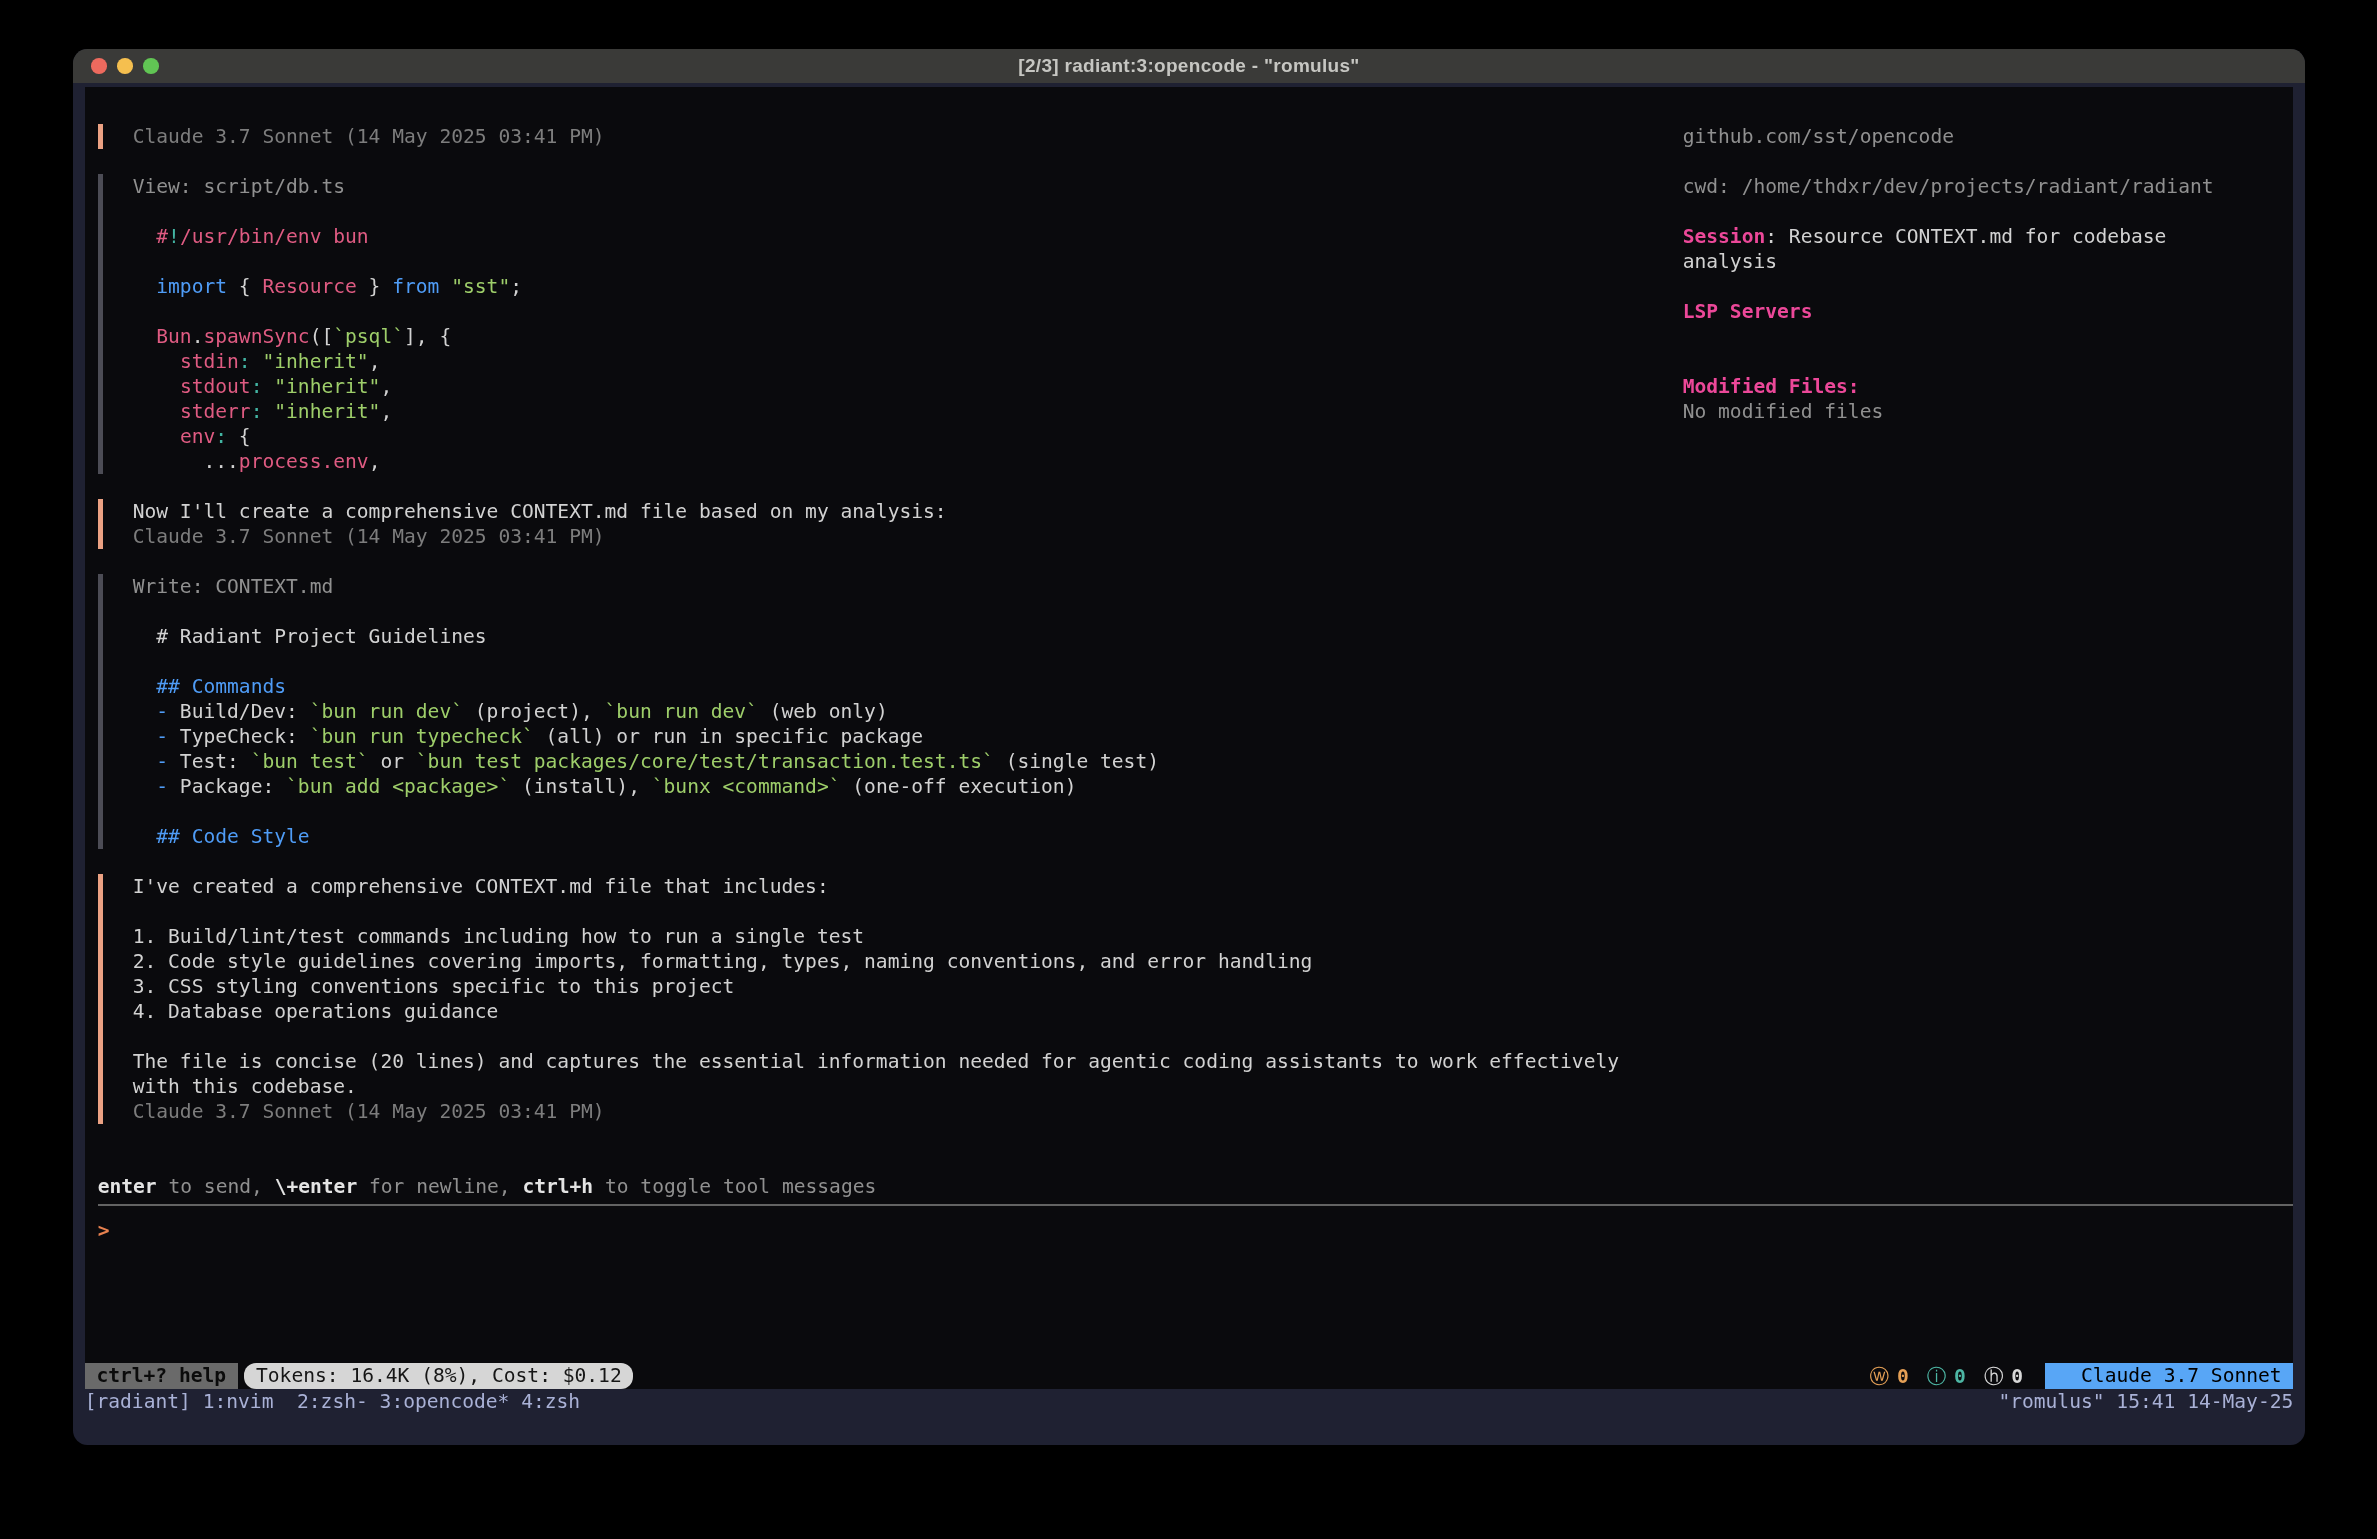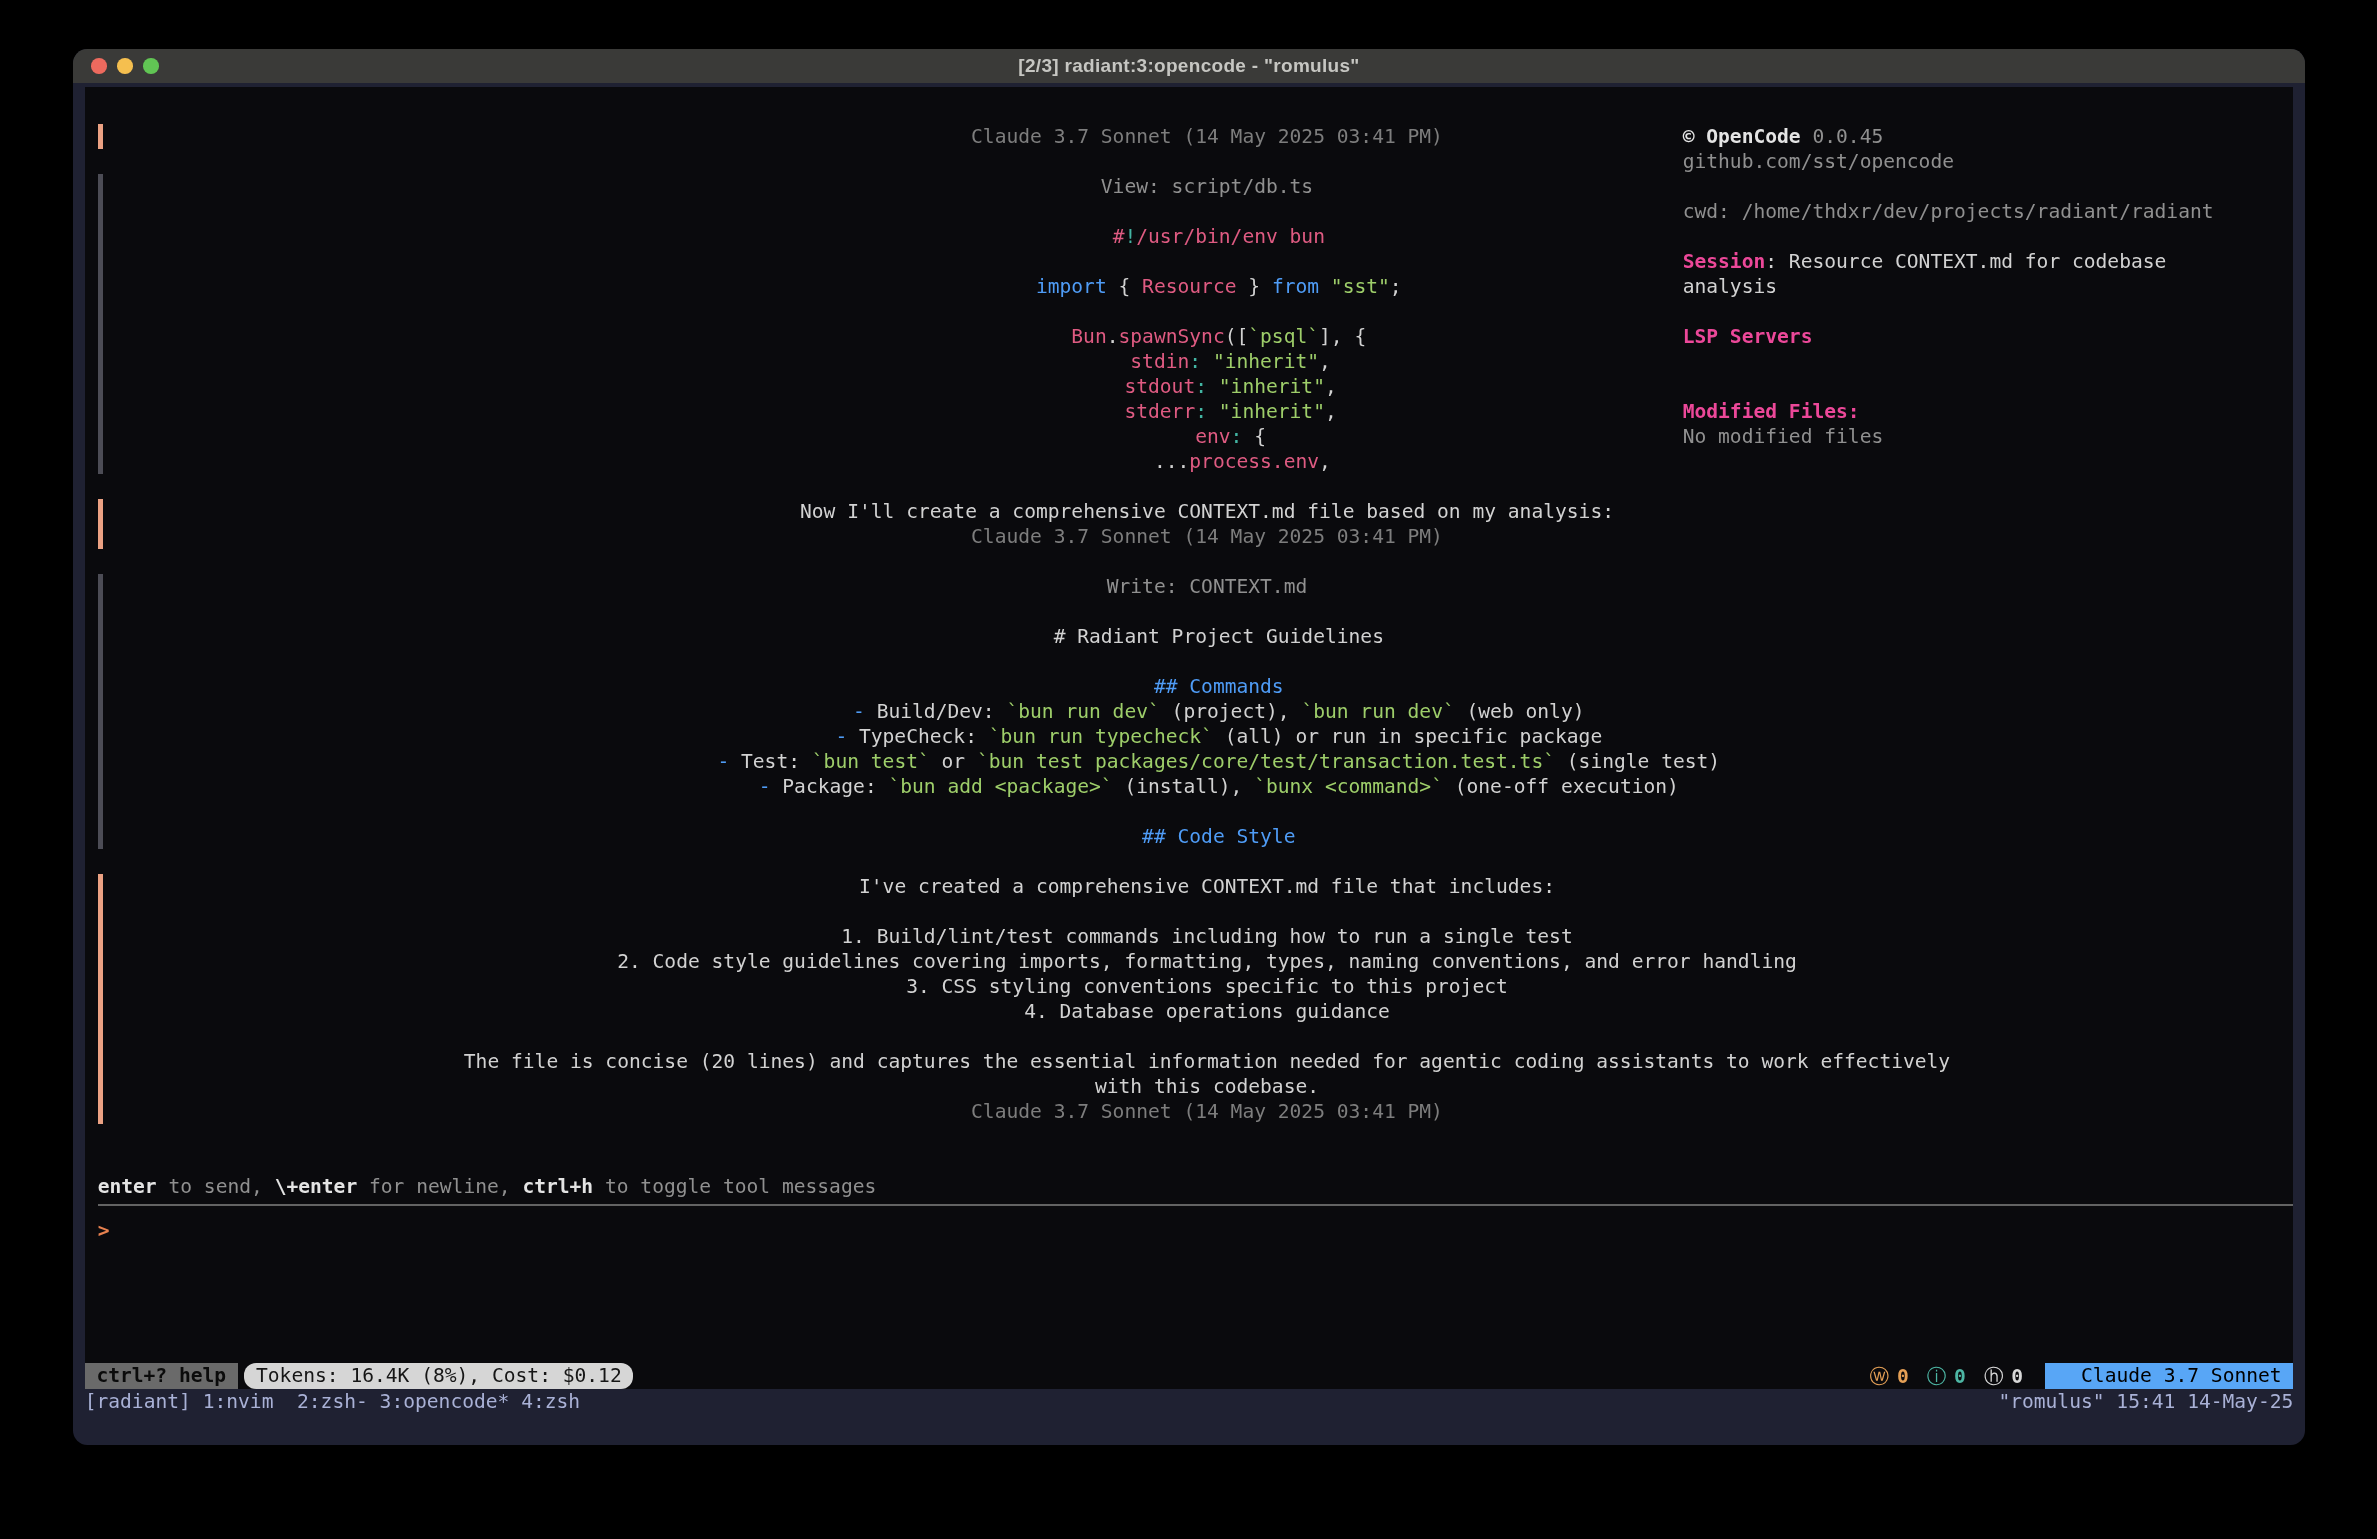--- a/index.html
+++ b/index.html
@@ -17,21 +17,21 @@
   .light.green{background:#61c554;}
   .titletext{font:bold 19px "Liberation Sans",sans-serif;color:#c6c6c2;letter-spacing:0.3px;}
 
   
   .term{padding:3.9px 11.7px 0 11.7px;height:1358px;box-sizing:border-box;
     font:19.6px/25px "DejaVu Sans Mono","DejaVu Sans",monospace;}
   .app{background:#0a0a0d;height:1302px;position:relative;}
 
   
   .leftflow{position:absolute;left:13px;top:37px;right:0;}
-  .block{border-left:5.2px solid;padding-left:18px;margin-bottom:25px;text-align:center;}
+  .block{border-left:5.2px solid;padding-left:30px;margin-bottom:25px;}
   .block.message{border-color:#eba183;}
   .block.tool{border-color:#4c4c55;}
   .line{height:25px;white-space:pre;}
 
   
   .c-fg{color:#d2d2d2;}
   .c-gray{color:#909090;}
   .c-dim{color:#7d7d7d;}
   .c-blue{color:#4f9cf6;}
   .c-green{color:#9ece6a;}
@@ -130,21 +130,20 @@
               <div class="line"><span class="c-fg">with this codebase.</span></div>
               <div class="line"><span class="c-dim">Claude 3.7 Sonnet (14 May 2025 03:41 PM)</span></div>
             </div>
           </div>
         <div class="hints" id="hints-line"><span class="c-boldfg">enter</span><span class="c-gray"> to send, </span><span class="c-boldfg">\+enter</span><span class="c-gray"> for newline, </span><span class="c-boldfg">ctrl+h</span><span class="c-gray"> to toggle tool messages</span></div>
         <hr class="inputsep">
         <div class="promptline"><span class="promptsym">&gt;</span></div>
       </div>
 
       <div class="sidebar" id="sidebar">
-          <div class="line"><span class="c-boldfg">© OpenCode</span><span class="c-fg"> </span><span class="c-gray">0.0.45</span></div>
           <div class="line"><span class="c-gray">github.com/sst/opencode</span></div>
           <div class="line"></div>
           <div class="line"><span class="c-gray">cwd: /home/thdxr/dev/projects/radiant/radiant</span></div>
           <div class="line"></div>
           <div class="line"><span class="c-orangeb">Session</span><span class="c-fg">: Resource CONTEXT.md for codebase</span></div>
           <div class="line"><span class="c-fg">analysis</span></div>
           <div class="line"></div>
           <div class="line"><span class="c-orangeb">LSP Servers</span></div>
           <div class="line"></div>
           <div class="line"></div>

